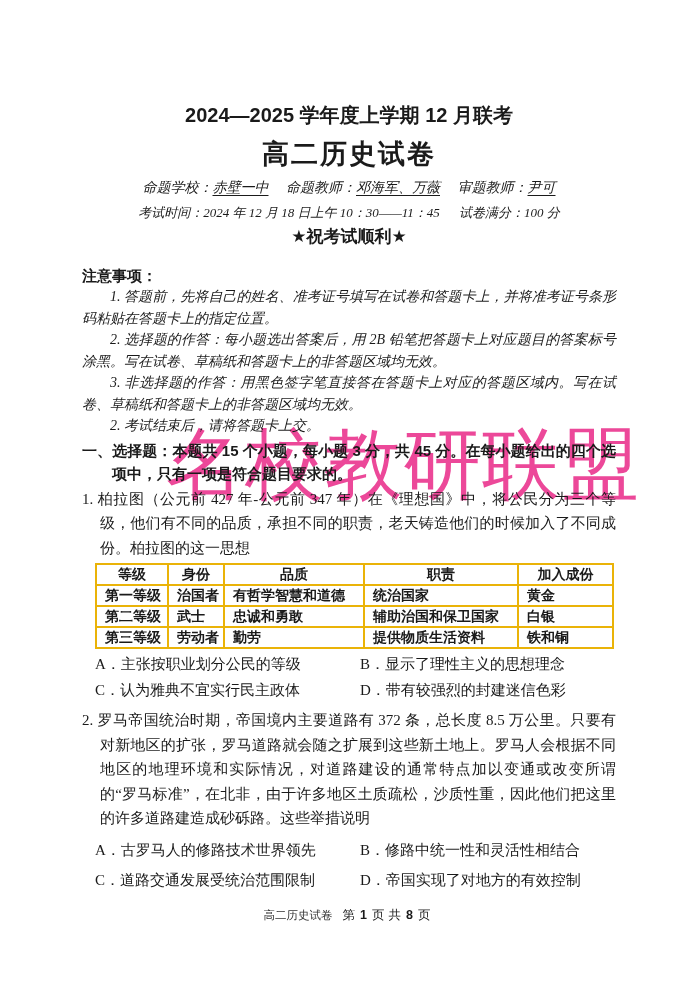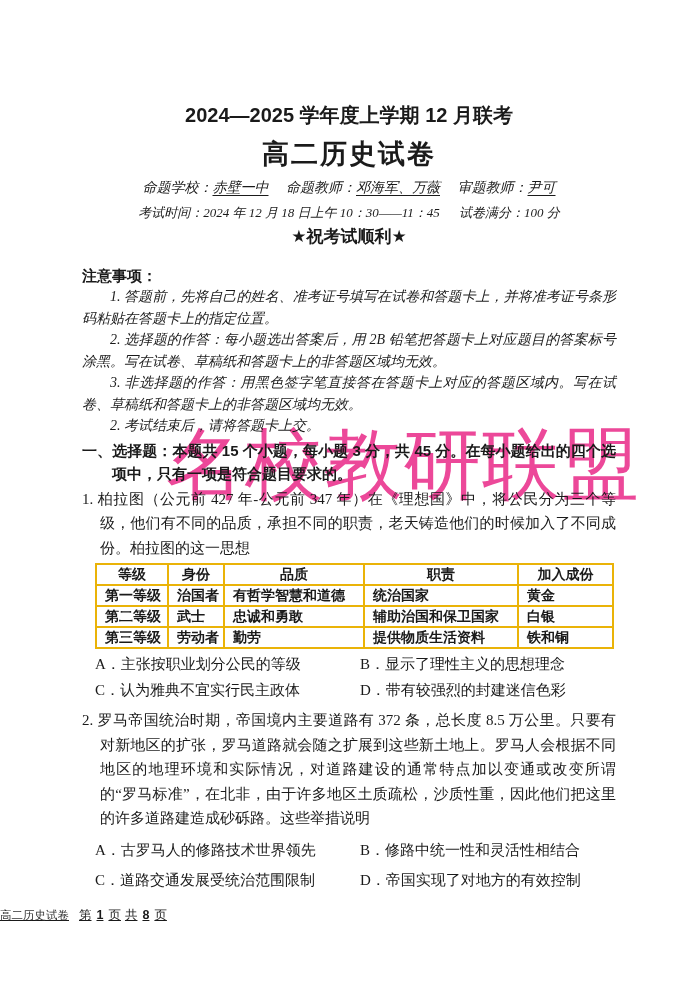--- a/index.html
+++ b/index.html
@@ -103,22 +103,22 @@
   }
   .options.spread { line-height: 29px; margin-top: 5px; }
 
   .q2 { margin-top: 5px; }
 
   .footer {
     position: absolute;
     left: 0;
     top: 905px;
     width: 696px;
+    text-align: center;
     z-index: 1;
-    text-decoration: underline;
   }
   .footer .paper-label { font-size: 11.5px; color: #333; margin-right: 8px; }
   .footer .pg { font-size: 12.5px; color: #222; margin: 0 2px; }
   .footer .pg-num {
     font-family: "Liberation Sans", "DejaVu Sans", sans-serif;
     font-weight: bold;
     font-size: 12.5px;
     margin: 0 3px;
   }
 </style>

